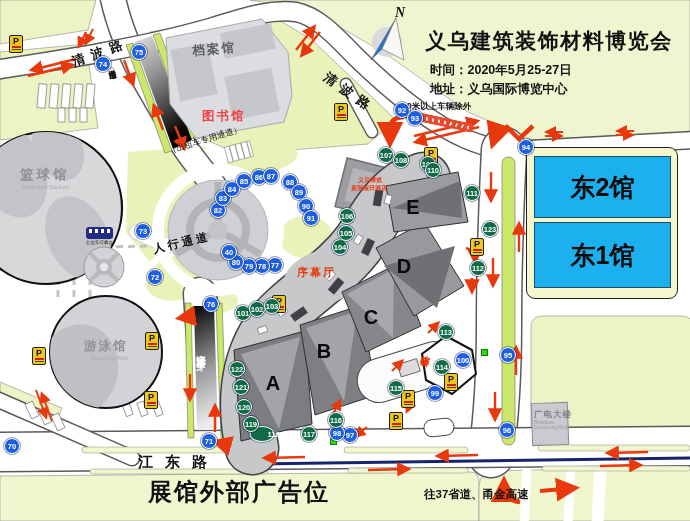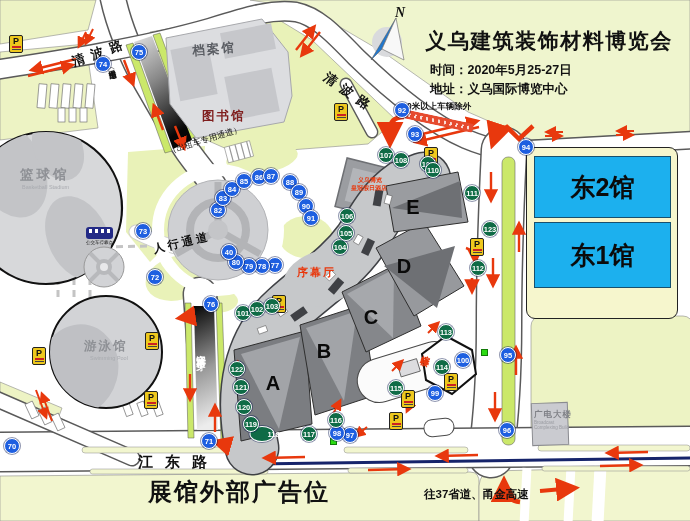--- a/index.html
+++ b/index.html
@@ -20,35 +20,35 @@
   .zongze-up{left:133px;top:104px;transform:rotate(-24deg);font-size:8.5px;font-weight:bold;color:#fff;letter-spacing:2px;}
   .zongze-low{left:196px;top:347px;font-size:9.5px;font-weight:bold;color:#fff;letter-spacing:1.5px;}
   .taxi-up{left:105px;top:66px;transform:rotate(-13deg);font-size:8px;}
   .taxi-mid{left:167px;top:147px;transform:rotate(-17deg);font-size:8.5px;}
   .pedestrian{left:152px;top:243px;transform:rotate(-13deg);font-size:11.5px;font-weight:bold;letter-spacing:3px;}
   .jiangdong{left:138px;top:454px;font-size:15px;font-weight:bold;letter-spacing:12px;}
   .highway{left:424px;top:488px;font-size:11.5px;font-weight:bold;}
   .footer-banner{left:148px;top:479px;font-size:24px;font-weight:bold;letter-spacing:2px;}
   
   .b-arch{left:192px;top:45px;font-size:12.5px;font-weight:bold;color:#5a5d63;transform:rotate(-5deg);letter-spacing:2px;}
-  .b-lib{left:202px;top:110px;font-size:12.5px;font-weight:bold;color:#7f1d1d;letter-spacing:2px;}
+  .b-lib{left:202px;top:110px;font-size:12.5px;font-weight:bold;color:#ef4444;letter-spacing:2px;}
   .b-bask{left:20px;top:168px;font-size:13.5px;font-weight:bold;color:#8e9095;letter-spacing:3px;}
   .b-bask-en{left:22px;top:185px;font-size:5.5px;color:#a9abb0;}
   .b-swim{left:84px;top:340px;font-size:12.5px;font-weight:bold;color:#8e9095;letter-spacing:2px;}
   .b-swim-en{left:90px;top:356px;font-size:5.5px;color:#a9abb0;}
   .b-bc{left:534px;top:410px;font-size:8.5px;font-weight:bold;color:#808288;letter-spacing:1px;}
   .b-bc-en{left:534px;top:421px;font-size:4.5px;color:#9a9ca2;width:42px;white-space:normal;}
   .hotel1{left:346px;top:177px;width:48px;text-align:center;font-size:6px;font-weight:bold;color:#e8380d;}
   .hotel2{left:338px;top:185px;width:62px;text-align:center;font-size:6px;font-weight:bold;color:#e8380d;}
   .prologue{left:297px;top:267px;font-size:11px;font-weight:bold;color:#e8380d;letter-spacing:2px;}
   .complexb{left:424px;top:347px;transform:rotate(18deg);font-size:9px;font-weight:bold;color:#e8380d;letter-spacing:1px;}
   .busstop{left:86px;top:241px;font-size:4.5px;color:#111;}
   .north{left:395px;top:6px;font-size:14px;font-weight:bold;font-style:italic;font-family:"Liberation Serif",serif;}
   
-  .east-wrap{position:absolute;left:526px;top:147px;width:152px;height:172px;background:#f6f6cd;
+  .east-wrap{position:absolute;left:526px;top:147px;width:152px;height:152px;background:#f6f6cd;
              border:1.5px solid #222;border-radius:9px;}
   .east-box{position:absolute;left:7px;width:137px;background:#1cb0ee;border:1.5px solid #17506e;
             display:flex;align-items:center;justify-content:center;font-size:25px;font-weight:bold;color:#0b0b0b;}
   .east2{top:8px;height:62px;}
   .east1{top:74px;height:66px;}
   
   .mk{position:absolute;width:16px;height:16px;border-radius:50%;color:#fff;font-size:7.5px;font-weight:bold;
       display:flex;align-items:center;justify-content:center;border:1.5px solid #fff;
       box-shadow:0 0 0 1px rgba(10,25,80,.45);transform:translate(-50%,-50%);}
   .mk.blue{background:#1e5fe0;}
@@ -449,21 +449,21 @@
       <div class="mk blue" style="left: 223px; top: 198px;">83</div>
       <div class="mk blue" style="left: 232px; top: 189px;">84</div>
       <div class="mk blue" style="left: 244px; top: 181px;">85</div>
       <div class="mk blue" style="left: 259px; top: 177px;">86</div>
       <div class="mk blue" style="left: 271px; top: 176px;">87</div>
       <div class="mk blue" style="left: 290px; top: 182px;">88</div>
       <div class="mk blue" style="left: 299px; top: 192px;">89</div>
       <div class="mk blue" style="left: 306px; top: 206px;">90</div>
       <div class="mk blue" style="left: 311px; top: 218px;">91</div>
       <div class="mk blue" style="left: 402px; top: 110px;">92</div>
-      <div class="mk blue" style="left: 415px; top: 118px; margin-top: 16px;">93</div>
+      <div class="mk blue" style="left: 415px; top: 118px;">93</div>
       <div class="mk blue" style="left: 526px; top: 147px;">94</div>
       <div class="mk blue" style="left: 508px; top: 355px;">95</div>
       <div class="mk blue" style="left: 507px; top: 430px;">96</div>
       <div class="mk blue" style="left: 350px; top: 435px;">97</div>
       <div class="mk blue" style="left: 337px; top: 433px;">98</div>
       <div class="mk blue" style="left: 435px; top: 393px;">99</div>
       <div class="mk blue" style="left: 463px; top: 360px;">100</div>
       <div class="mk green" style="left: 243px; top: 313px;">101</div>
       <div class="mk green" style="left: 257px; top: 309px;">102</div>
       <div class="mk green" style="left: 272px; top: 306px;">103</div>

